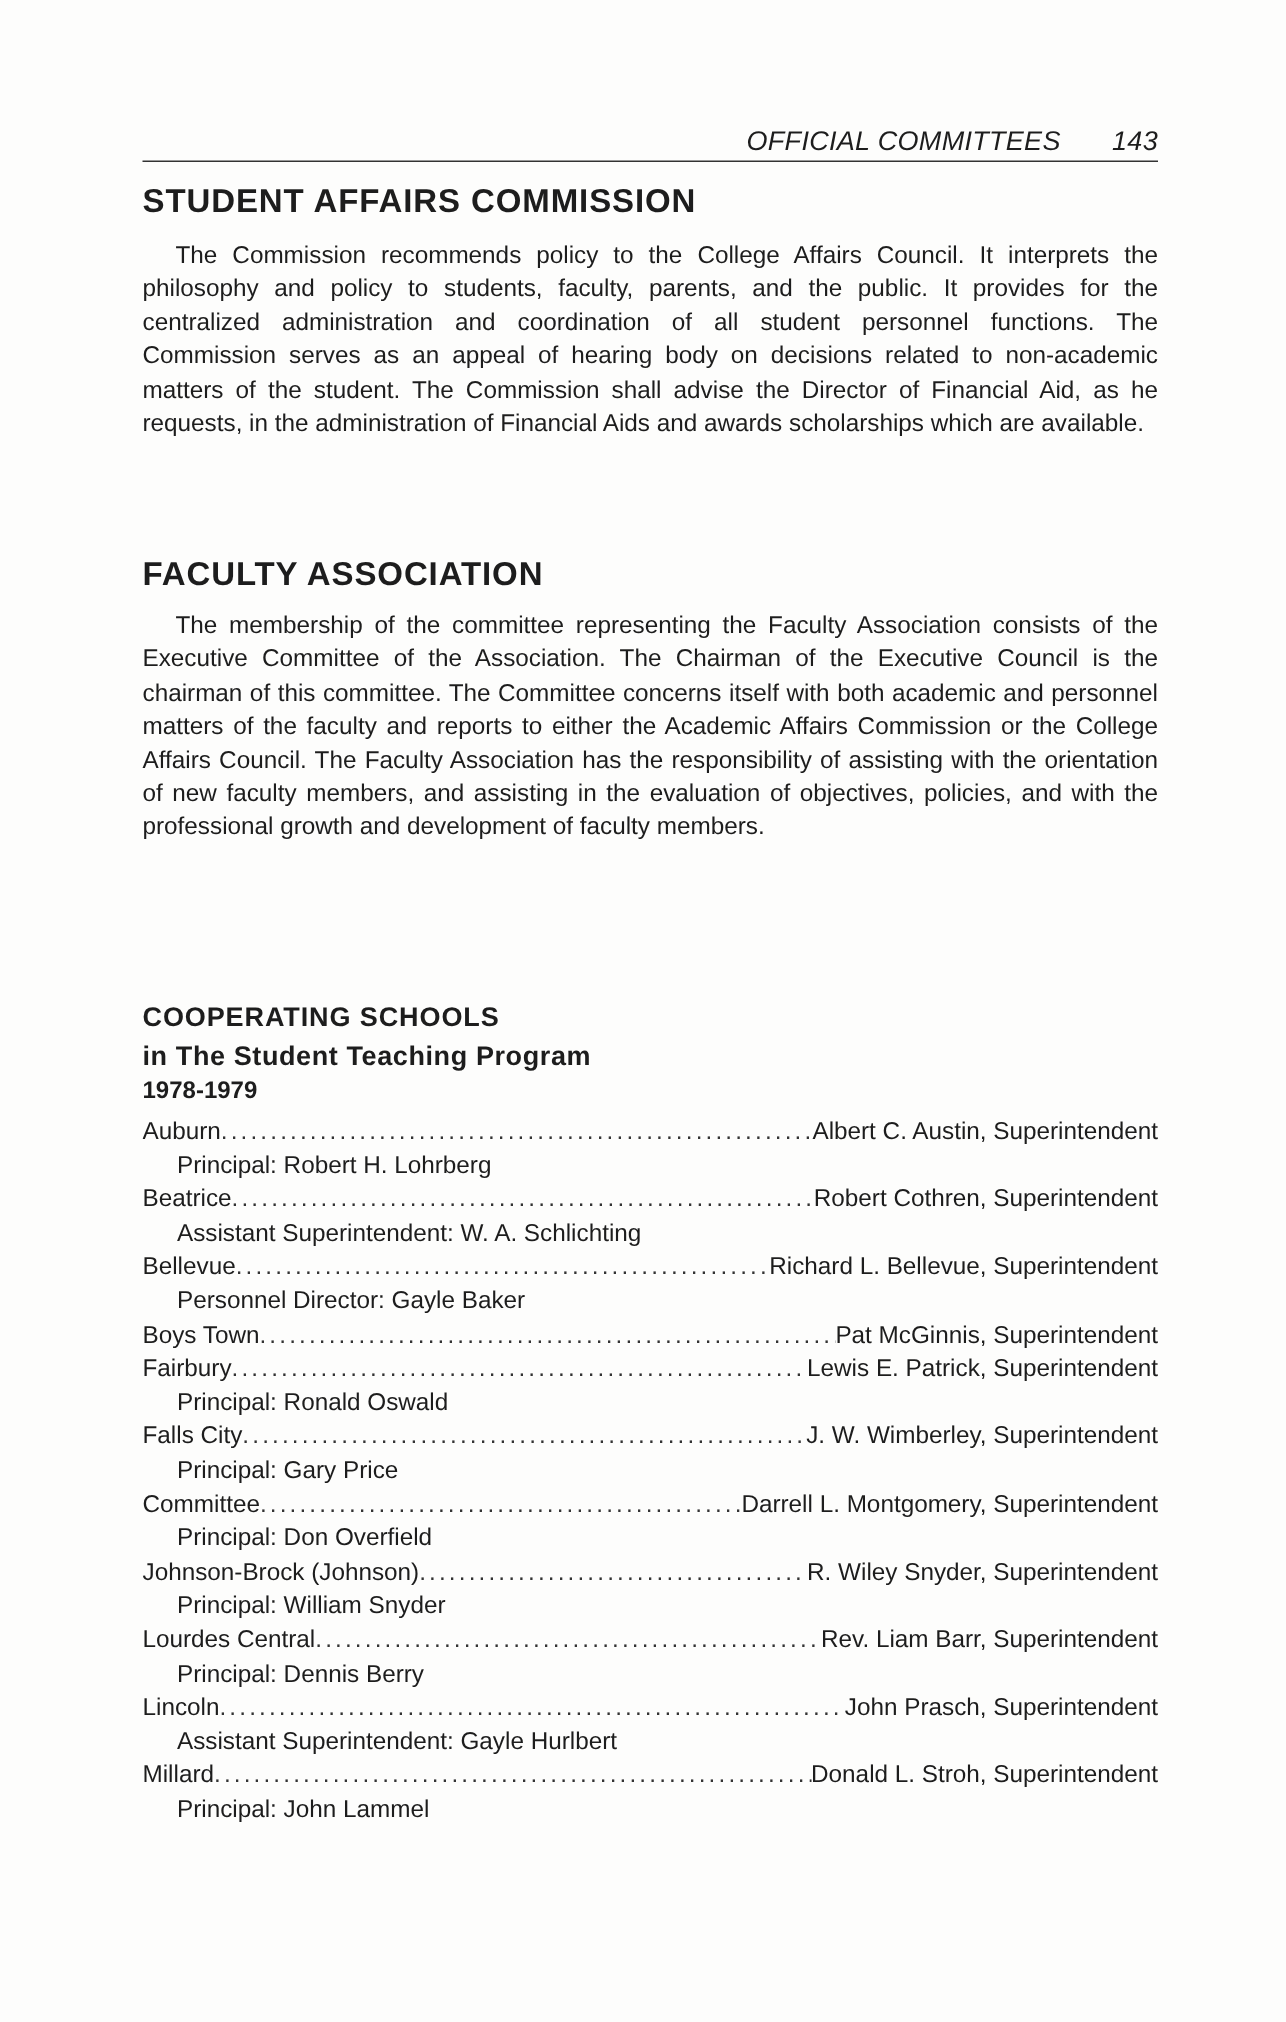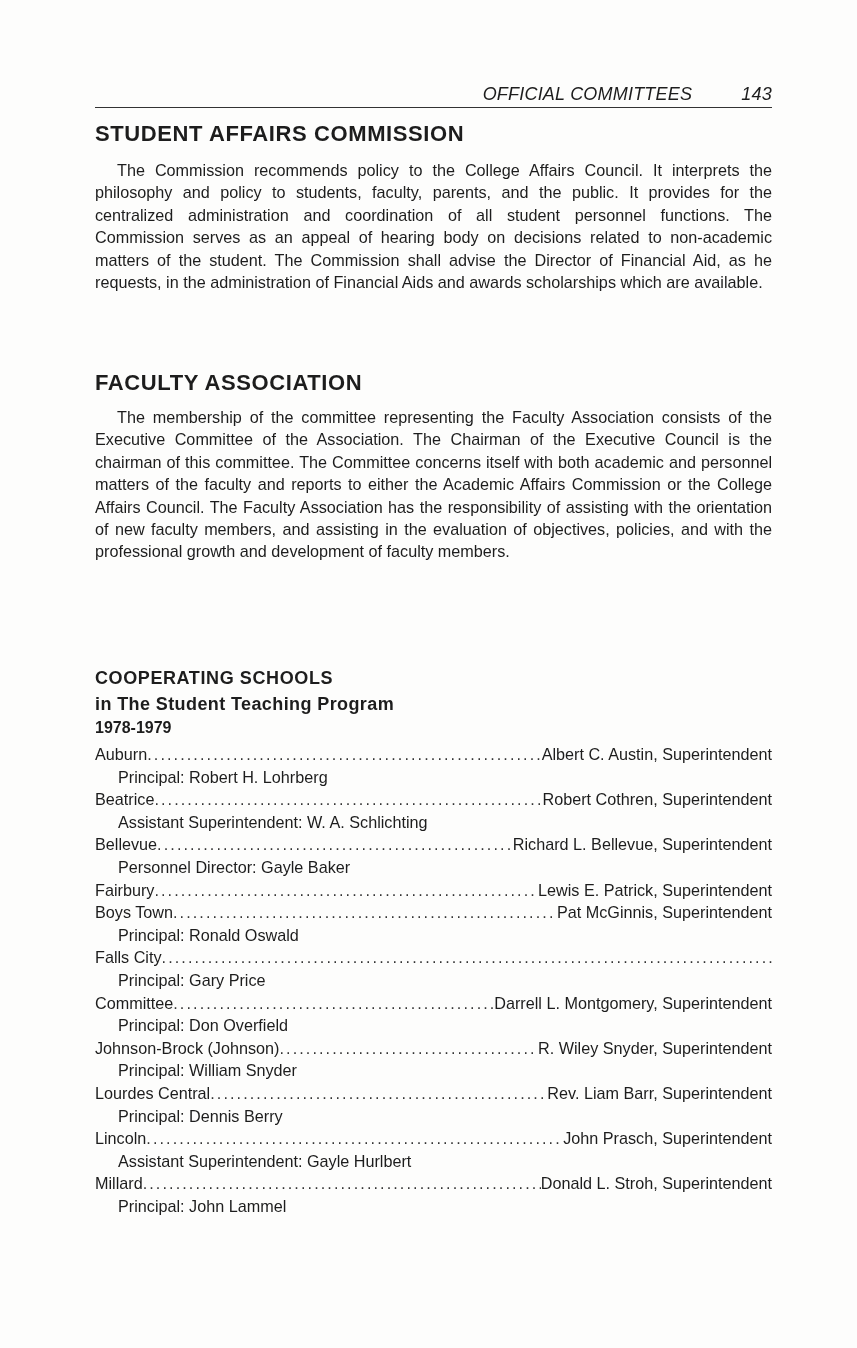--- a/index.html
+++ b/index.html
@@ -1,19 +1,19 @@
 <!DOCTYPE html>
 <html><head>
 <meta charset="utf-8">
 <style>
   html, body { margin:0; padding:0; }
   body { width:857px; height:1348px; background:#fdfdfc; color:#1d1d1d; font-family:"Liberation Sans", sans-serif; position:relative; overflow:hidden; }
   .page { position:absolute; left:95px; top:0; width:677px; }
   .running-head { position:absolute; top:84px; right:0; font-size:18px; font-style:italic; letter-spacing:0.2px; }
-  .running-head .title { margin-right:44px; }
+  .running-head .title { margin-right:29px; }
   .rule { position:absolute; top:107px; left:0; width:677px; height:1px; background:#333; }
   h2 { position:absolute; left:0; margin:0; font-size:22px; font-weight:bold; letter-spacing:0.6px; }
   .para { position:absolute; left:0; width:677px; font-size:16.2px; line-height:22.4px; text-align:justify; text-indent:22px; margin:0; }
   .center-head { position:absolute; left:0; width:677px; text-align:left; font-weight:bold; margin:0; }
   .list { position:absolute; left:0; top:743px; width:677px; font-size:16.2px; }
   .entry { height:22.6px; line-height:22.6px; display:flex; white-space:nowrap; overflow:hidden;align-items:flex-end; }
   .entry .school { flex:0 0 auto; }
   .entry .dots { flex:1 1 auto; overflow:hidden; letter-spacing:2.3px; color:#333; }
   .entry .dots::before { content:". . . . . . . . . . . . . . . . . . . . . . . . . . . . . . . . . . . . . . . . . . . . . . . . . . . . . . . . . . . . . . . . . . . . . . . . . . . . . . . . . . . . . . . . . . . . . . . . . . . ."; letter-spacing:-1.2px; }
   .entry .supt { flex:0 0 auto; }
@@ -56,35 +56,36 @@
     <div class="sub">Assistant Superintendent: W. A. Schlichting</div>
 
     <div class="entry">
         <span class="school">Bellevue</span>
         <span class="dots"></span>
         <span class="supt">Richard L. Bellevue, Superintendent</span>
       </div>
     <div class="sub">Personnel Director: Gayle Baker</div>
 
     <div class="entry">
+        <span class="school">Boys Town</span>
+        <span class="dots"></span>
+        <span class="supt">Pat McGinnis, Superintendent</span>
+      </div>
+
+    <div class="entry">
         <span class="school">Fairbury</span>
         <span class="dots"></span>
         <span class="supt">Lewis E. Patrick, Superintendent</span>
-      </div>
-
-    <div class="entry">
-        <span class="school">Boys Town</span>
-        <span class="dots"></span>
-        <span class="supt">Pat McGinnis, Superintendent</span>
       </div>
     <div class="sub">Principal: Ronald Oswald</div>
 
     <div class="entry">
         <span class="school">Falls City</span>
         <span class="dots"></span>
+        <span class="supt">J. W. Wimberley, Superintendent</span>
       </div>
     <div class="sub">Principal: Gary Price</div>
 
     <div class="entry">
         <span class="school">Committee</span>
         <span class="dots"></span>
         <span class="supt">Darrell L. Montgomery, Superintendent</span>
       </div>
     <div class="sub">Principal: Don Overfield</div>
 

